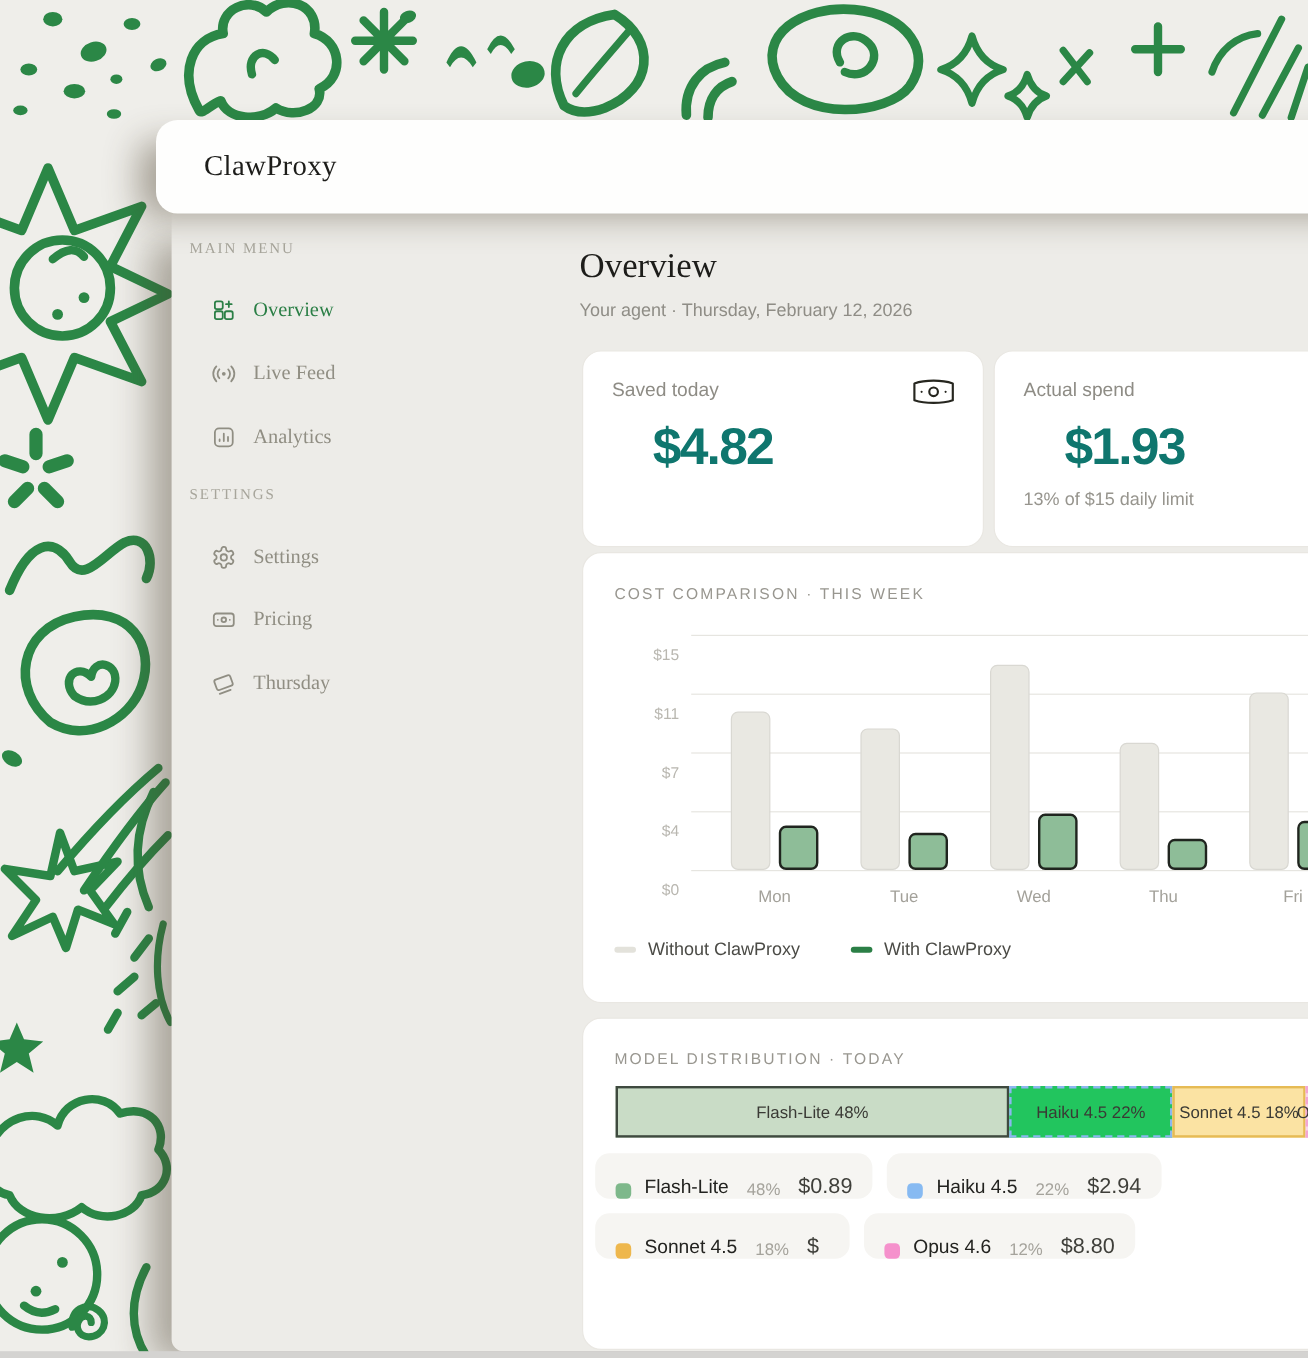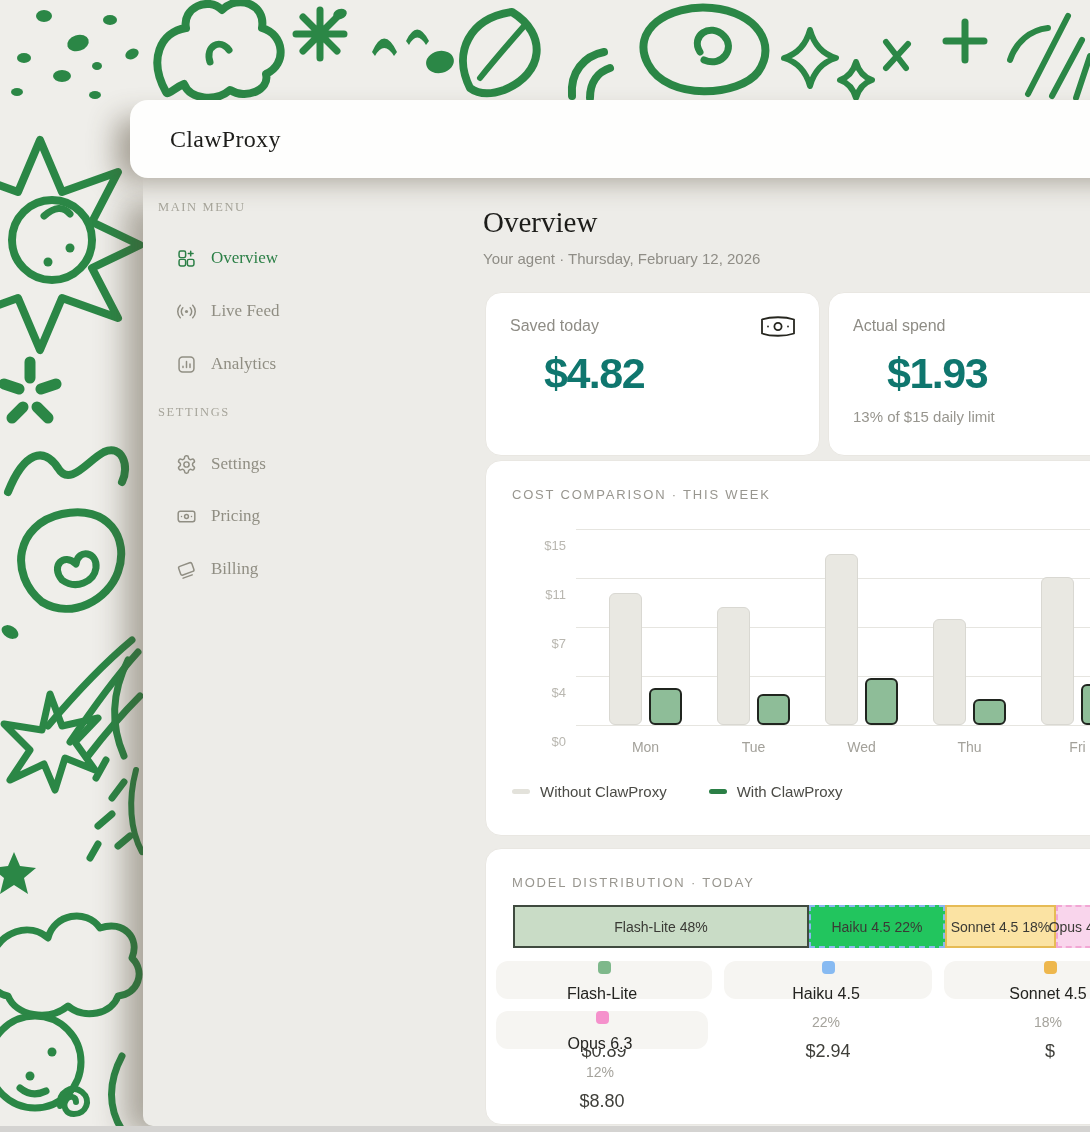--- a/index.html
+++ b/index.html
@@ -109,24 +109,23 @@
 
   
   .dist-card { left:2px; top:670px; width:760px; height:277px; padding:26px; }
   .stack-bar { position:absolute; left:27px; top:56px; height:43px; display:flex; }
   .seg {
     height:43px; display:flex; align-items:center; justify-content:center;
     font-size:14px; color:#3a3a35; white-space:nowrap;
   }
   .chips { position:absolute; left:10px; top:112px; width:680px; display:flex; flex-wrap:wrap; gap:12px 12px; }
   .chip {
-    height:38px; display:inline-flex; align-items:center; gap:11px;
+    height:38px; display:inline-flex; align-items:flex-end; gap:11px;
     background:#f6f5f2; border-radius:12px; padding:0 17px;
     white-space:nowrap;
-    flex-direction:column;
   }
   .chip:nth-child(1){ min-width:216px; }
   .chip:nth-child(2){ min-width:208px; }
   .chip:nth-child(3){ min-width:212px; }
   .chip:nth-child(4){ min-width:212px; }
   .swatch { width:13px; height:13px; border-radius:4px; flex:0 0 auto; }
   .chip .nm { font-size:16px; color:#232320; margin-right:4px; }
   .chip .pc { font-size:14px; color:#a5a39c; margin-right:4px; }
   .chip .cs { font-size:18px; color:#3f3f3a; }
 
@@ -272,21 +271,21 @@
 
     <div class="side-item it-billing">
       <span class="mi">
         <svg class="icon" viewBox="0 0 24 24" fill="none" stroke="currentColor" stroke-width="1.7" stroke-linecap="round" stroke-linejoin="round">
           <g transform="rotate(-20 12 12)">
             <rect x="4" y="6" width="16" height="10.5" rx="2"></rect>
             <path d="M5 20h11"></path>
           </g>
         </svg>
       </span>
-      <span class="txt">Billing</span>
+      <span class="txt">Thursday</span>
     </div>
   </nav>
 
   <main class="main">
     <h1 class="page-title">Overview</h1>
     <div class="page-sub">Your agent · Thursday, February 12, 2026</div>
 
     <section class="card stat-card-1">
       <div class="stat-label">Saved today</div>
       <span class="money-icon">
@@ -358,21 +357,21 @@
         <div class="legend-item">
           <span class="legend-dash" style="background: rgb(43, 127, 70);"></span>
           <span>With ClawProxy</span>
         </div>
       </div>
     </section>
 
     <section class="card dist-card">
       <div class="section-title">MODEL DISTRIBUTION · TODAY</div>
       <div class="stack-bar">
-          <div class="seg" style="width: 296px; background: rgb(201, 220, 198); border: 2px solid rgb(63, 74, 63);">Flash-Lite 48%</div>
+          <div class="seg" style="width: 328px; background: rgb(201, 220, 198); border: 2px solid rgb(63, 74, 63);">Flash-Lite 48%</div>
           <div class="seg" style="width: 136px; background: #22c55e; border: 2px dashed rgb(140, 182, 239);">Haiku 4.5 22%</div>
           <div class="seg" style="width: 111px; background: rgb(251, 227, 163); border: 2px solid rgb(230, 187, 85);">Sonnet 4.5 18%</div>
           <div class="seg" style="width: 74px; background: rgb(249, 213, 236); border: 2px dashed rgb(242, 166, 212);">Opus 4.6 12%</div>
         </div>
       <div class="chips">
           <div class="chip">
             <span class="swatch" style="background: rgb(126, 184, 139);"></span>
             <span class="nm">Flash-Lite</span>
             <span class="pc">48%</span>
             <span class="cs">$0.89</span>
@@ -384,21 +383,21 @@
             <span class="cs">$2.94</span>
           </div>
           <div class="chip">
             <span class="swatch" style="background: rgb(238, 183, 77);"></span>
             <span class="nm">Sonnet 4.5</span>
             <span class="pc">18%</span>
             <span class="cs">$</span>
           </div>
           <div class="chip">
             <span class="swatch" style="background: rgb(245, 145, 204);"></span>
-            <span class="nm">Opus 6.3</span>
+            <span class="nm">Opus 4.6</span>
             <span class="pc">12%</span>
             <span class="cs">$8.80</span>
           </div>
         </div>
     </section>
   </main>
 </div>
 
 <div class="bottom-strip"></div>
 

